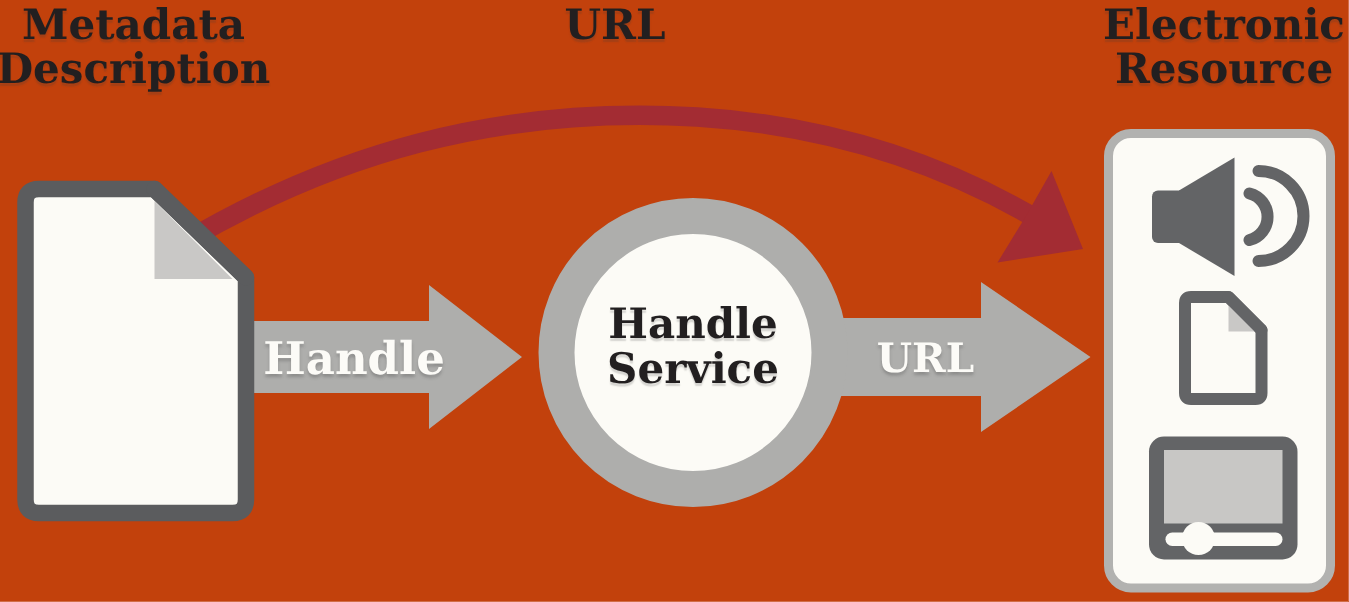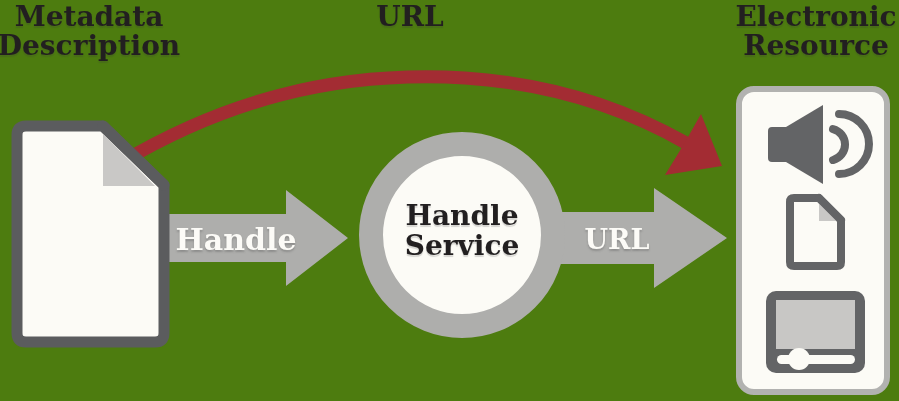--- a/index.html
+++ b/index.html
@@ -3,21 +3,21 @@
 <meta charset="utf-8">
 <style>
   html,body{margin:0;padding:0;}
   body{
     background:#fffefb;
     font-family:"DejaVu Serif","Liberation Serif",serif;
   }
   .canvas{
     position:relative;
     width:899px;height:401px;
-    background:#4d7c0f;
+    background:#c2410c;
     overflow:hidden;
   }
   svg{position:absolute;left:0;top:0;}
   .label{
     position:absolute;
     white-space:pre-line;
     text-align:center;
     font-weight:bold;
     color:#221f20;
     font-size:28px;

